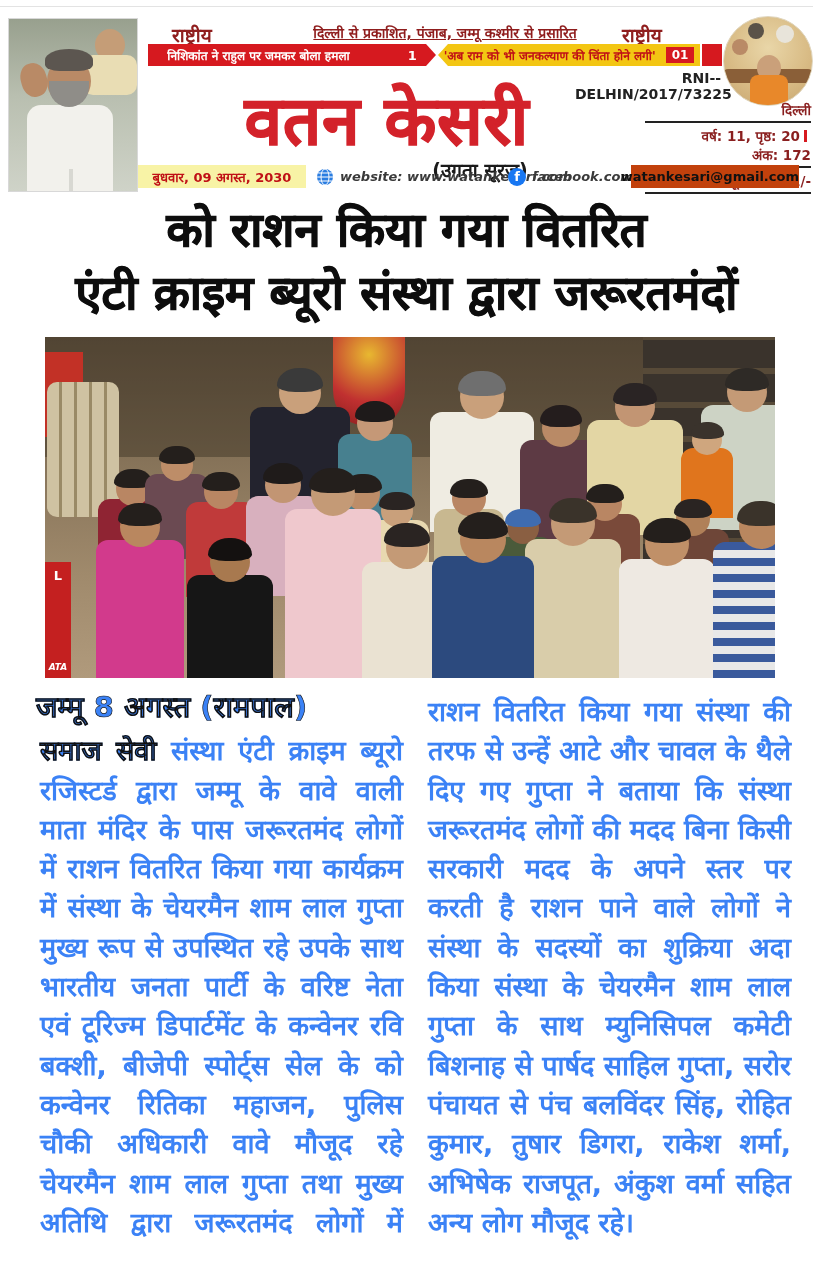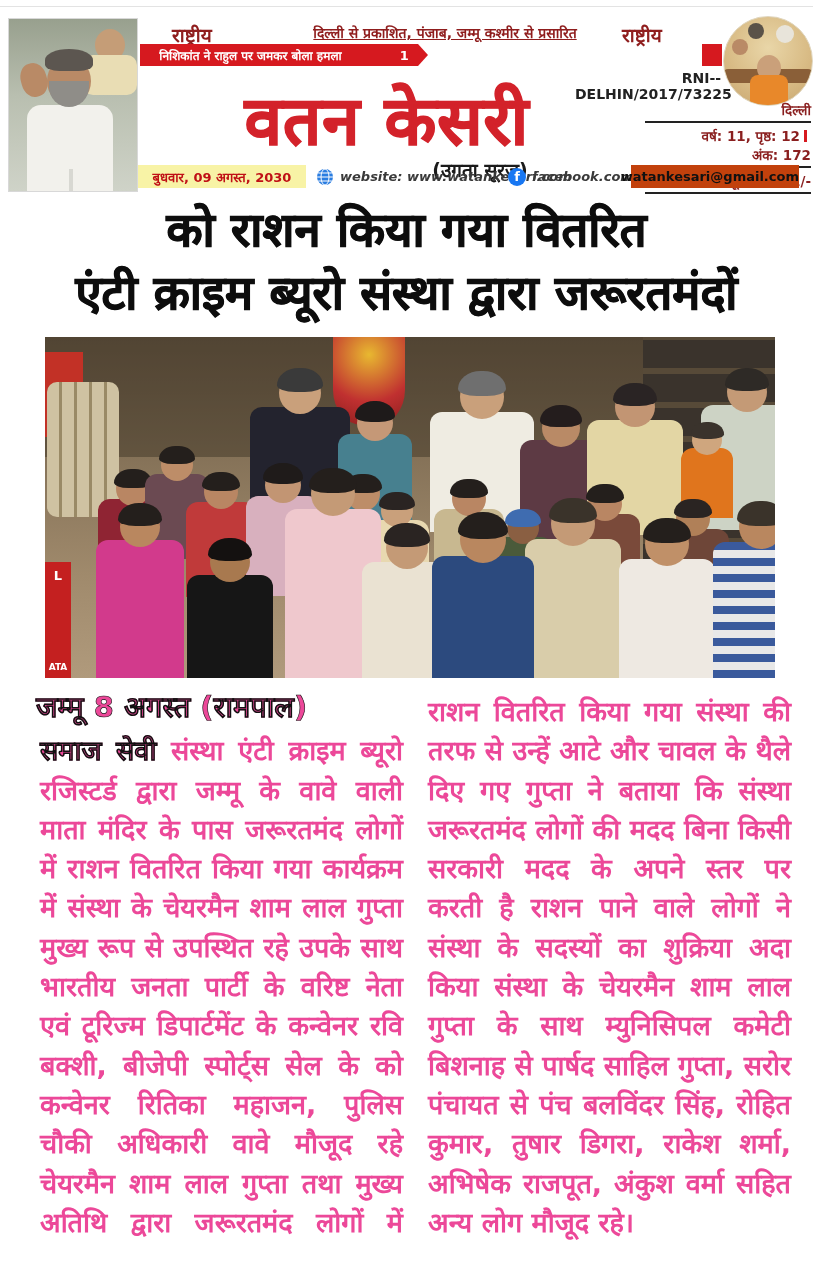--- a/index.html
+++ b/index.html
@@ -82,21 +82,21 @@
             display:flex;flex-direction:column;justify-content:space-between;align-items:center;
             font-weight:bold;font-size:13px;padding:6px 0;box-sizing:border-box;}
   .figs{position:absolute;left:0;top:0;width:730px;height:341px;}
   .fig{position:absolute;display:flex;flex-direction:column;align-items:center;}
   .fig-head{border-radius:50%;position:relative;z-index:2;}
   .fig-hair{position:absolute;top:-10%;left:-5%;width:110%;height:58%;border-radius:50% 50% 42% 42% / 75% 75% 30% 30%;z-index:3;}
   .fig-body{margin-top:-7px;border-radius:12px 12px 0 0;z-index:1;}
 
   
   .cols{position:absolute;left:36px;top:688px;width:760px;display:flex;gap:17px;}
-  .col{width:371px;font-size:27px;line-height:39.3px;text-align:justify;color:#ec4899;font-weight:700;}
+  .col{width:371px;font-size:27px;line-height:39.3px;text-align:justify;color:#3b82f6;font-weight:700;}
   .col p{margin:4px;}
   .col1 p{text-align-last:justify;}
   .dateline{font-weight:800;font-size:29px;-webkit-text-stroke:0.6px #111;}
   .lead{font-weight:800;-webkit-text-stroke:0.6px #111;}
 
   .gicon{display:inline-block;}
   .fb-icon{width:18px;height:18px;border-radius:50%;background:#1877f2;color:#fff;font-weight:bold;
            font-size:13px;display:flex;align-items:center;justify-content:center;font-style:normal;}
 </style>
 </head>
@@ -113,44 +113,48 @@
     <div class="pp-head"></div>
     <div class="pp-hair"></div>
     <div class="pp-beard"></div>
     <div class="pp-mic"></div>
   </div>
 
   <div class="abs lbl-maroon top-label" style="left:172px;top:22px;">राष्ट्रीय</div>
   <div class="abs lbl-maroon top-center" style="left:295px;top:23px;">दिल्ली से प्रकाशित, पंजाब, जम्मू कश्मीर से प्रसारित</div>
   <div class="abs lbl-maroon top-label" style="left:622px;top:22px;">राष्ट्रीय</div>
 
-  <div class="abs ribbon ribbon-red" style="left:140px;top:44px;width:288px;gap:44px;">
+  <div class="abs ribbon ribbon-red" style="left:148px;top:44px;width:288px;gap:44px;">
     <span>निशिकांत ने राहुल पर जमकर बोला हमला</span>
     <span class="rib-num">1</span>
+  </div>
+  <div class="abs ribbon ribbon-yellow" style="left:438px;top:44px;width:262px;">
+    <span>'अब राम को भी जनकल्याण की चिंता होने लगी'</span>
+    <span class="rib-box">01</span>
   </div>
   <div class="abs ribbon rib-tail" style="left:702px;top:44px;width:20px;"></div>
 
   <div class="abs rni" style="left:575px;top:70px;width:146px;text-align:right;">RNI-- DELHIN/2017/73225</div>
 
   <div class="abs masthead" style="left:152px;top:86px;width:470px;text-align:center;">वतन केसरी</div>
   <div class="abs mast-sub" style="left:380px;top:157px;width:200px;text-align:center;">(उगता सूरज)</div>
 
   <div class="circ-photo">
     <div class="cp-f1"></div>
     <div class="cp-f2"></div>
     <div class="cp-f3"></div>
     <div class="cp-bench"></div>
     <div class="cp-man"></div>
     <div class="cp-robe"></div>
   </div>
 
   <div class="info-box">
     <div class="info-line"><span class="info-txt">दिल्ली</span></div>
     <div class="info-line">
-      <span class="info-txt">वर्ष: 11, पृष्ठ: 12</span><span class="info-sep"></span><span class="info-txt">अंक: 172</span>
+      <span class="info-txt">वर्ष: 11, पृष्ठ: 20</span><span class="info-sep"></span><span class="info-txt">अंक: 172</span>
     </div>
     <div class="info-line"><span class="info-txt">मूल्य: रू. 01/-</span></div>
   </div>
 
   <div class="date-chip">बुधवार, 09 अगस्त, 2030</div>
   <div class="net-row" style="left:316px;">
     <svg class="gicon" width="18" height="18" viewBox="0 0 18 18">
       <circle cx="9" cy="9" r="8" fill="#2a7de1"></circle>
       <ellipse cx="9" cy="9" rx="4" ry="8" fill="none" stroke="#fff" stroke-width="1"></ellipse>
       <line x1="1" y1="9" x2="17" y2="9" stroke="#fff" stroke-width="1"></line>
@@ -330,21 +334,21 @@
         </div>
         <div class="fig" style="left: 668px; top: 168px; width: 96px; z-index: 5;">
           <div class="fig-head" style="height: 44px; width: 44px; background: rgb(185, 135, 95);">
             <div class="fig-hair" style="background: rgb(58, 51, 42);"></div>
           </div>
           <div class="fig-body" style="width: 96px; height: 137px; background: repeating-linear-gradient(rgb(58, 90, 156) 0px, rgb(58, 90, 156) 8px, rgb(232, 232, 232) 8px, rgb(232, 232, 232) 16px);"></div>
         </div>
       </div>
     <div class="ph-strip" style="z-index:7;">
       <span>L</span>
-      <span style="font-size:9px;">ATA</span>
+      <span style="font-size:9px;font-style:italic;">ATA</span>
     </div>
   </div>
 
   <div class="cols">
     <div class="col col1">
       <div class="dateline">जम्मू 8 अगस्त (रामपाल)</div>
       <p><span class="lead">समाज सेवी </span><span>संस्था एंटी क्राइम ब्यूरो रजिस्टर्ड द्वारा जम्मू के वावे वाली माता मंदिर के पास जरूरतमंद लोगों में राशन वितरित किया गया कार्यक्रम में संस्था के चेयरमैन शाम लाल गुप्ता मुख्य रूप से उपस्थित रहे उपके साथ भारतीय जनता पार्टी के वरिष्ट नेता एवं टूरिज्म डिपार्टमेंट के कन्वेनर रवि बक्शी, बीजेपी स्पोर्ट्स सेल के को कन्वेनर रितिका महाजन, पुलिस चौकी अधिकारी वावे मौजूद रहे चेयरमैन शाम लाल गुप्ता तथा मुख्य अतिथि द्वारा जरूरतमंद लोगों में</span></p>
     </div>
     <div class="col col2">
       <p>राशन वितरित किया गया संस्था की तरफ से उन्हें आटे और चावल के थैले दिए गए गुप्ता ने बताया कि संस्था जरूरतमंद लोगों की मदद बिना किसी सरकारी मदद के अपने स्तर पर करती है राशन पाने वाले लोगों ने संस्था के सदस्यों का शुक्रिया अदा किया संस्था के चेयरमैन शाम लाल गुप्ता के साथ म्युनिसिपल कमेटी बिशनाह से पार्षद साहिल गुप्ता, सरोर पंचायत से पंच बलविंदर सिंह, रोहित कुमार, तुषार डिगरा, राकेश शर्मा, अभिषेक राजपूत, अंकुश वर्मा सहित अन्य लोग मौजूद रहे।</p>

